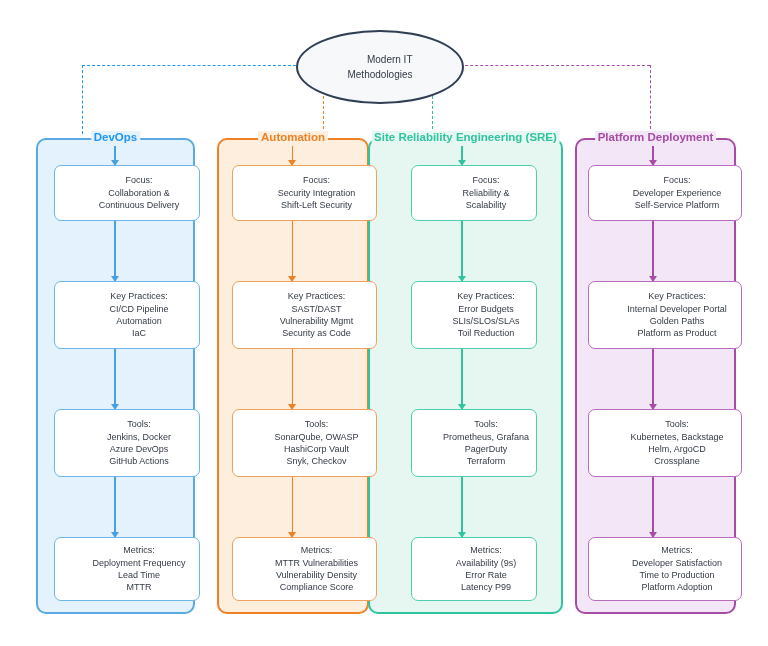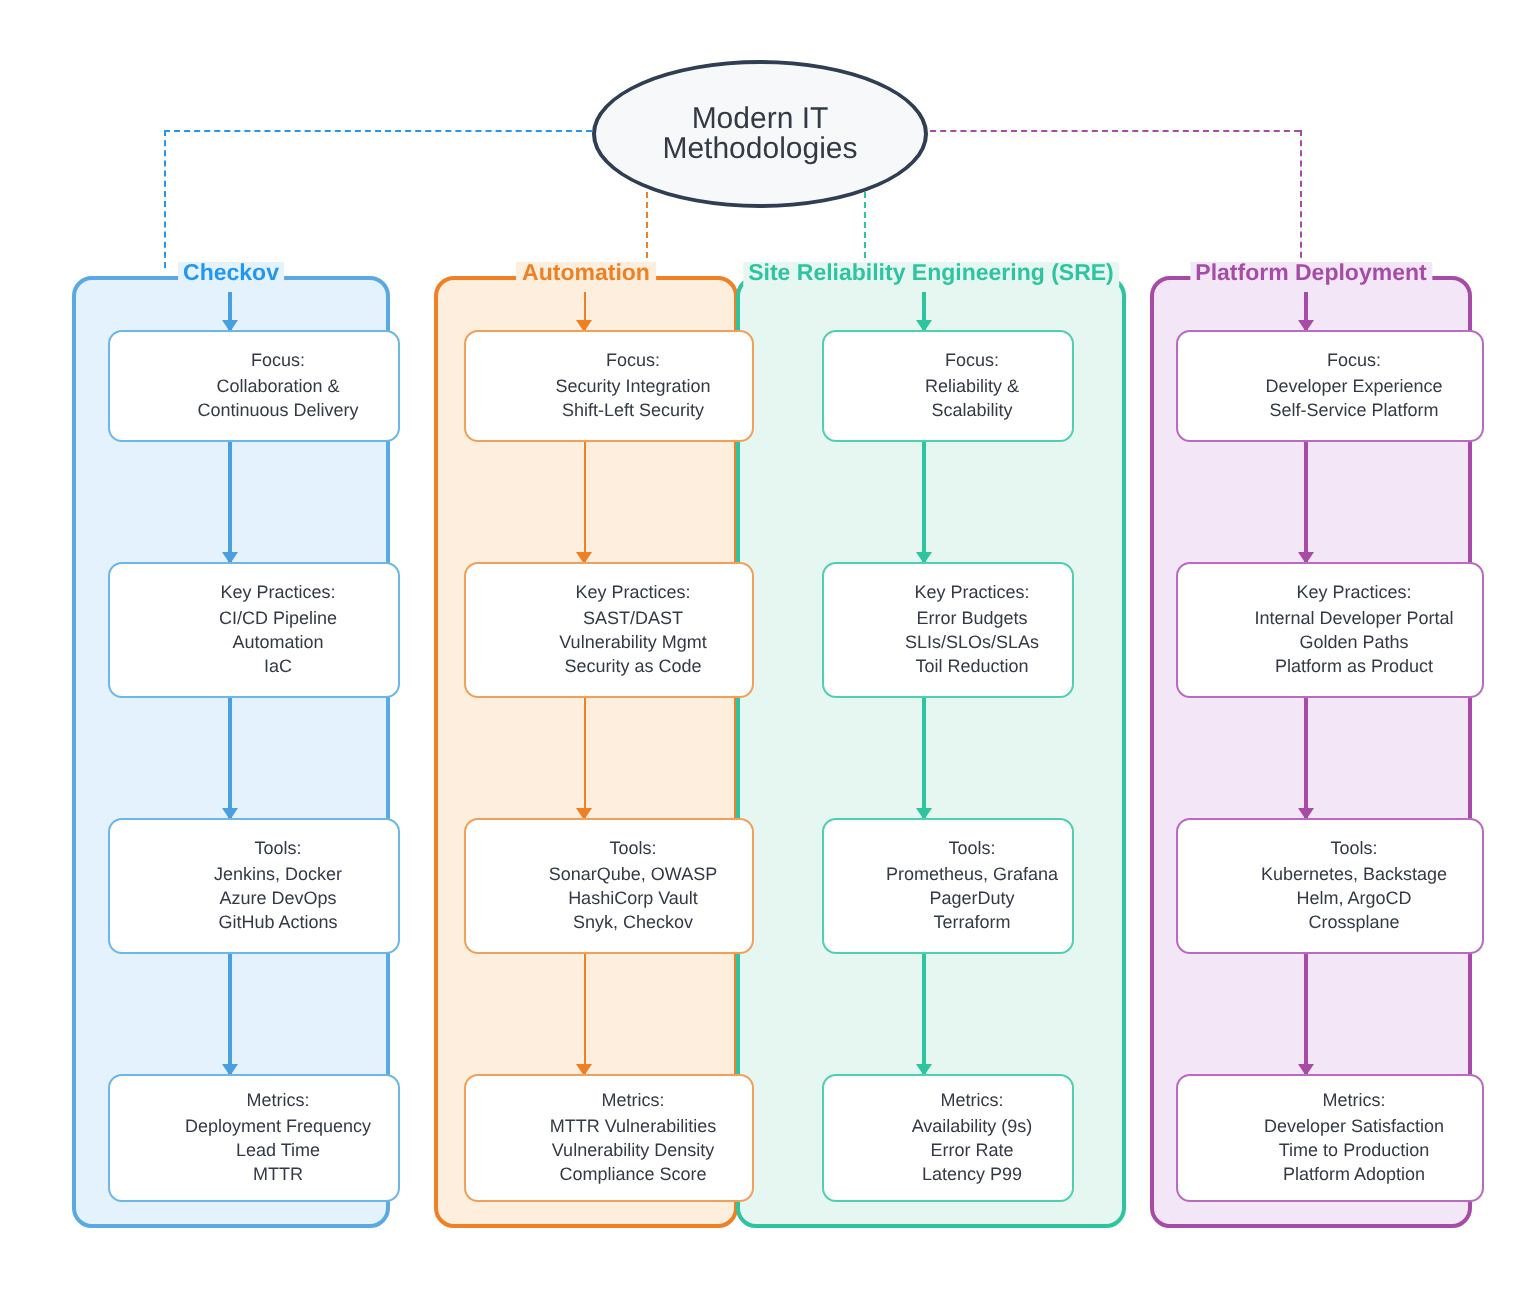--- a/index.html
+++ b/index.html
@@ -15,21 +15,21 @@
   .root-node{
     position:absolute;
     left:296px;top:30px;width:164px;height:70px;
     border:2.2px solid #2f3e53;
     background:#f6f8fa;
     border-radius:50%;
     display:flex;align-items:center;justify-content:center;
     z-index:6;
   }
   .root-label{
-    font-size:15px;line-height:15px;color:#333a45;text-align:center;
+    font-size:10px;line-height:15px;color:#333a45;text-align:right;
     white-space:pre-line;
   }
 
   
   .col{
     position:absolute;
     top:138px;
     border-width:2px;border-style:solid;
     border-radius:10px;
     z-index:2;
@@ -93,21 +93,21 @@
       <div class="v" id="dl3v" style="left: 650px; top: 65px; height: 69px; border-left-color: rgb(166, 76, 166);"></div>
   </div>
 
   <div class="root-node">
     <div class="root-label">Modern IT
 Methodologies</div>
   </div>
 
   <div id="columns">
       <div class="col" style="left: 36px; width: 155px; height: 472px; border-color: rgb(90, 169, 224); background: rgb(227, 242, 253);">
-        <div class="col-title" style="color: rgb(33, 150, 243); background: rgb(227, 242, 253);">Checkov</div>
+        <div class="col-title" style="color: rgb(33, 150, 243); background: rgb(227, 242, 253);">DevOps</div>
       </div>
       <div class="node" style="left: 54px; top: 165px; width: 120px; height: 54px; border-color: rgb(108, 182, 232);">
         <div class="node-label">Focus:
 Collaboration &amp;
 Continuous Delivery</div>
       </div>
       <div class="node" style="left: 54px; top: 281px; width: 120px; height: 66px; border-color: rgb(108, 182, 232);">
         <div class="node-label">Key Practices:
 CI/CD Pipeline
 Automation

